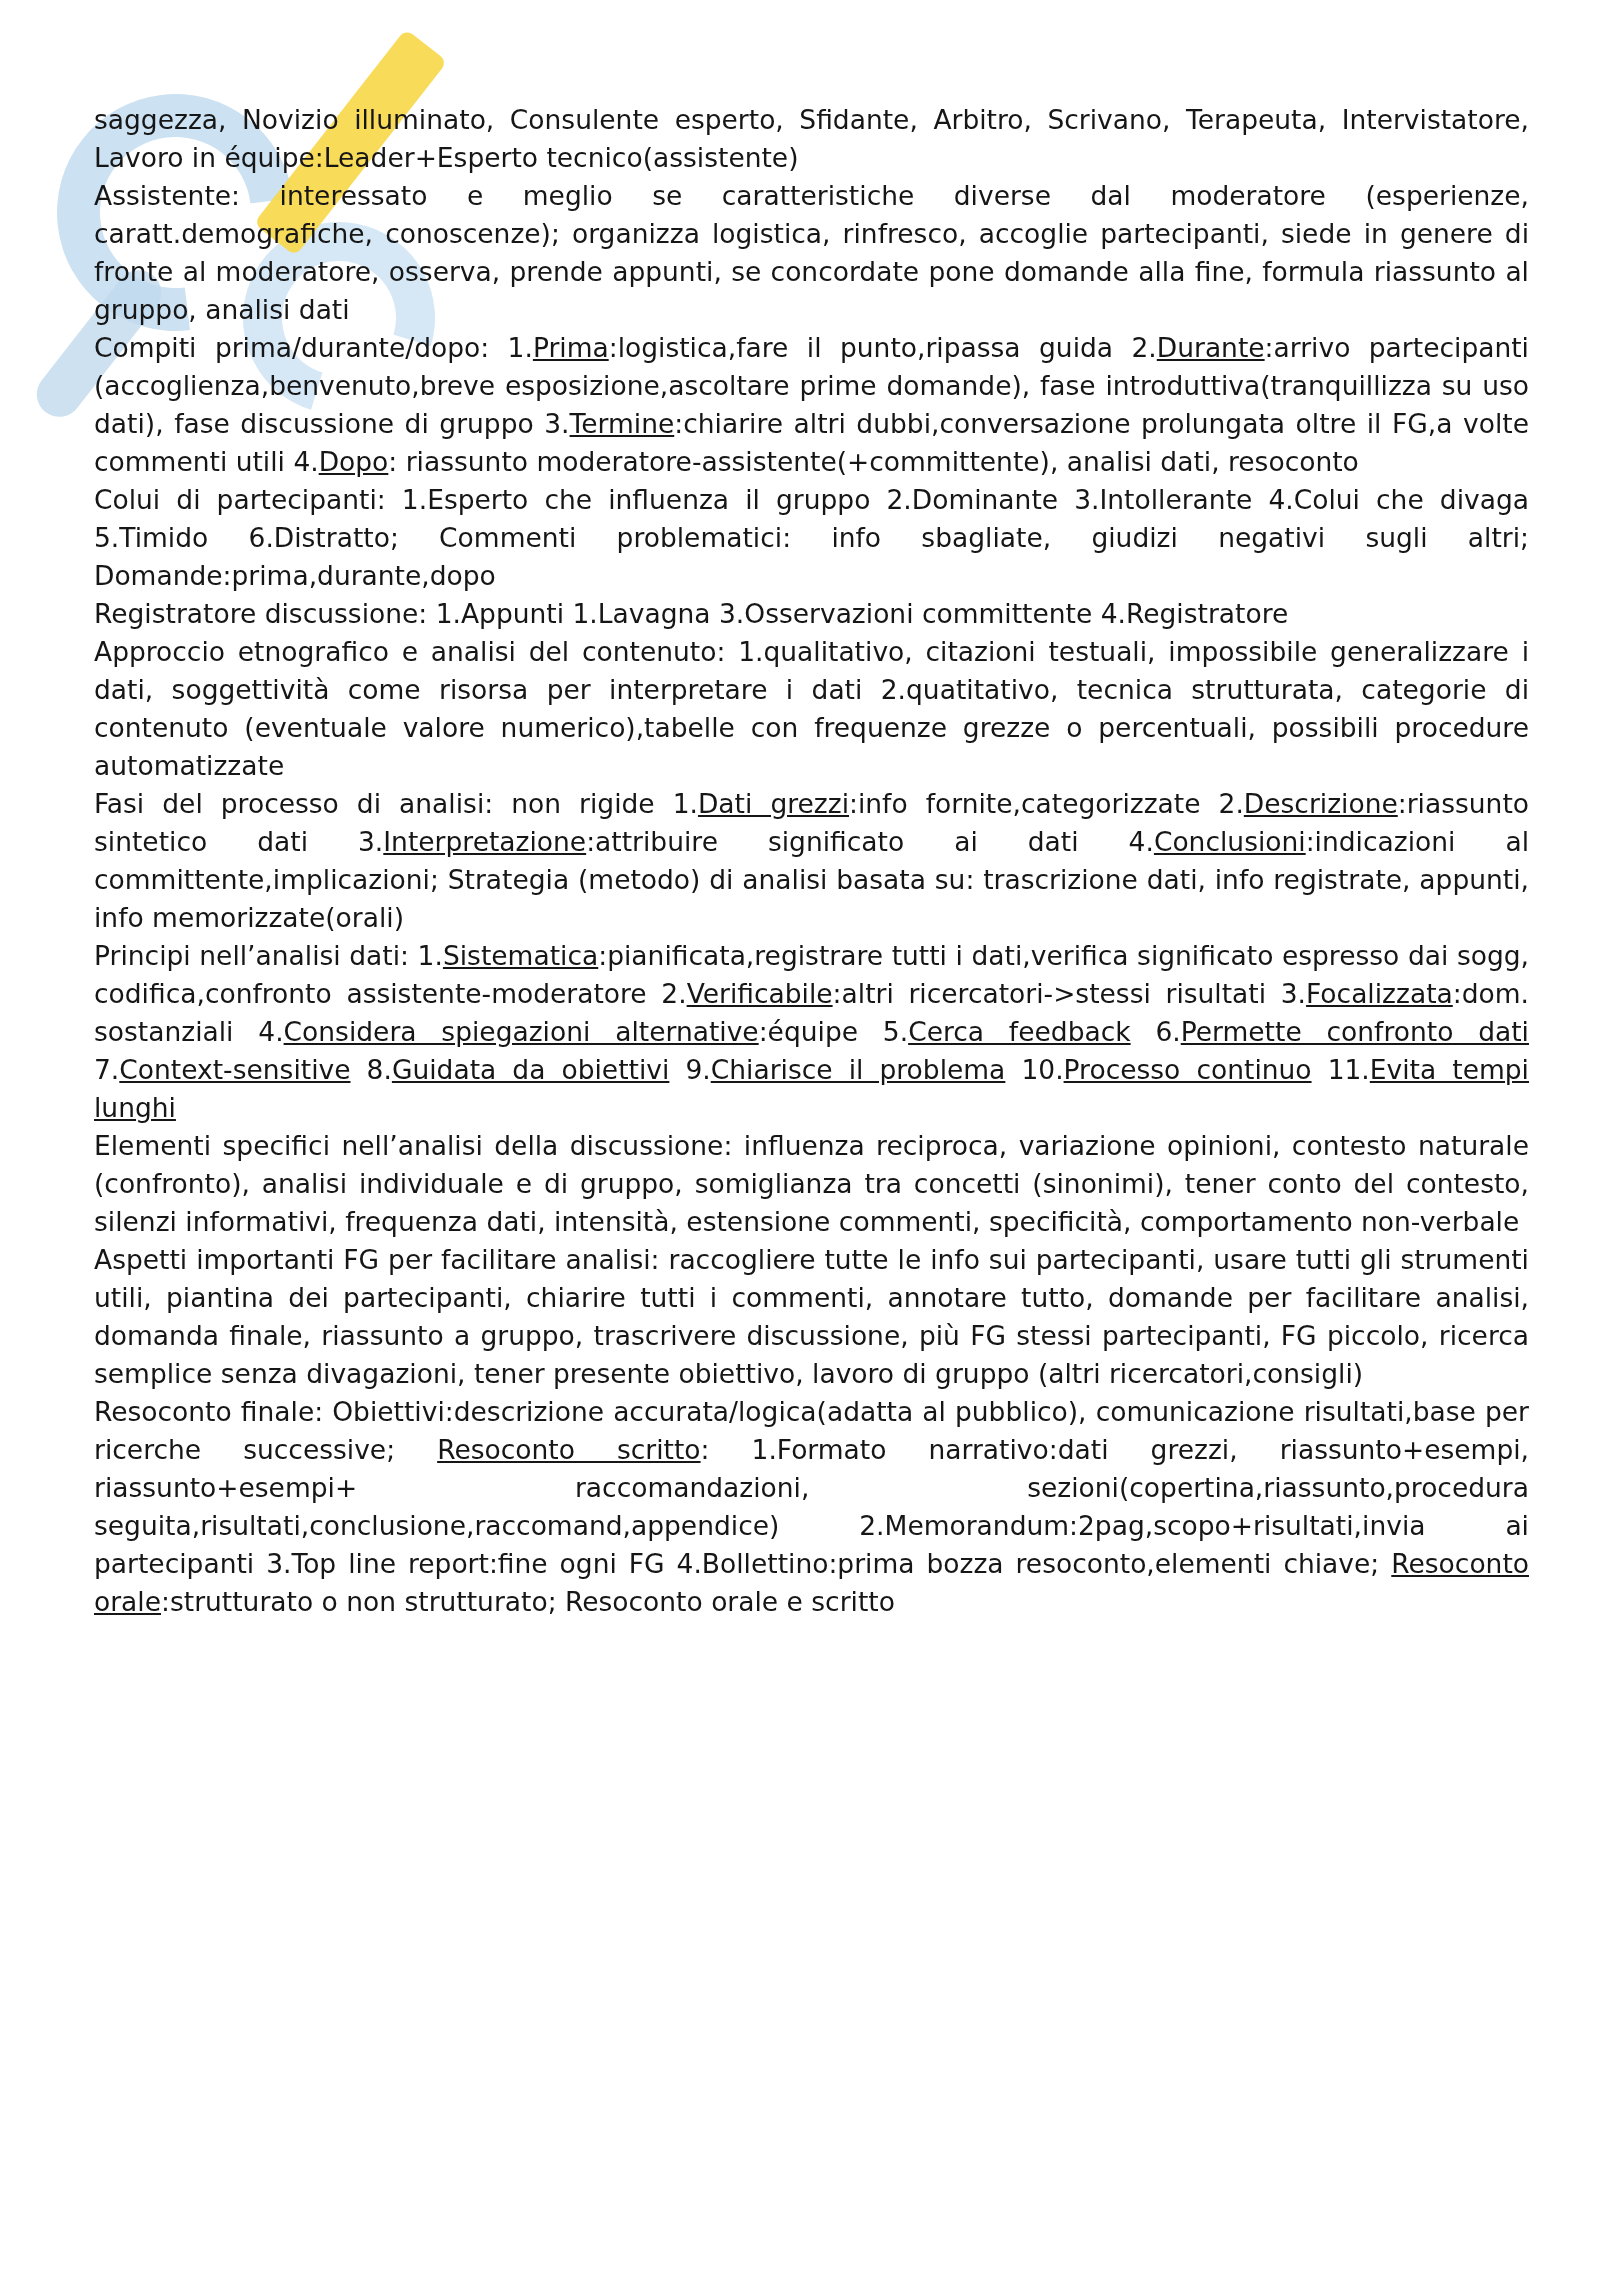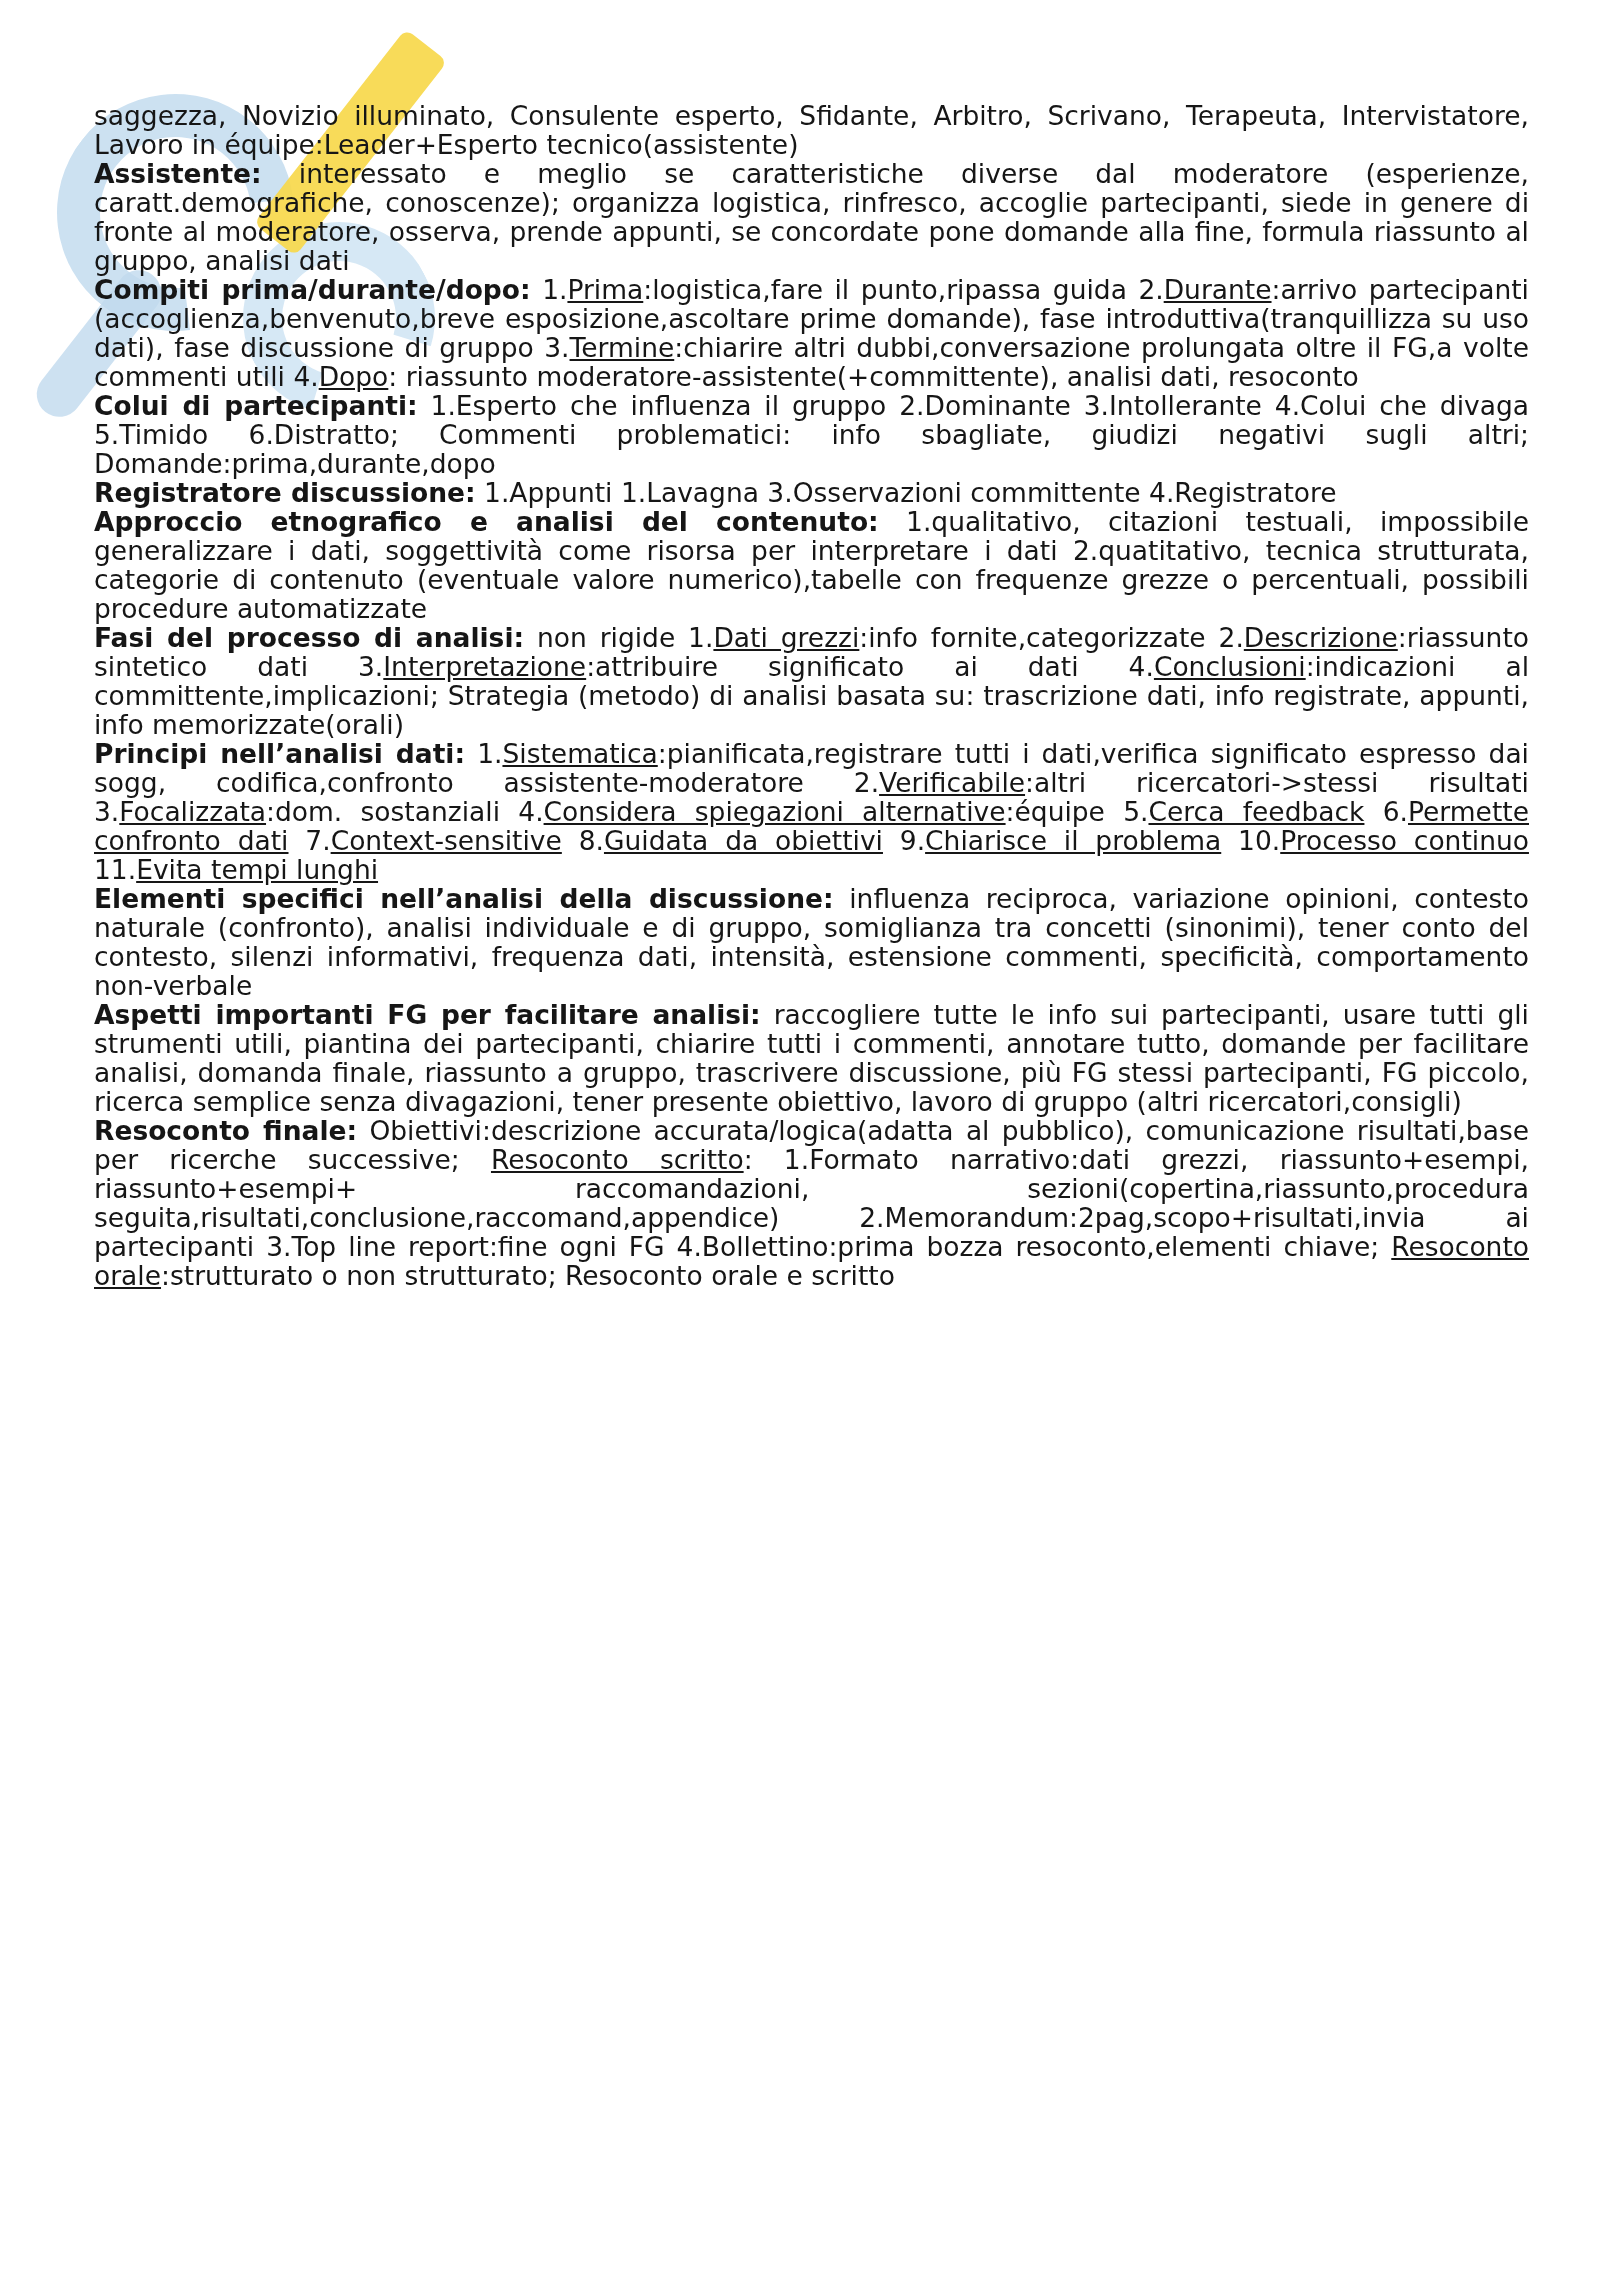--- a/index.html
+++ b/index.html
@@ -61,26 +61,26 @@
   }
 
   
   .content {
     position: absolute;
     left: 94px;
     top: 101px;
     width: 1435px;
     z-index: 2;
     font-size: 26.5px;
-    line-height: 29px;
+    line-height: 38px;
     color: var(--text-color, #161616);
     text-align: justify;
   }
   .para { margin: 0; }
-  .seg-b { font-weight: 700; }
+  .seg-b { font-weight: 400; }
   .seg-u { text-decoration: underline; text-underline-offset: 2px; }
 </style>
 </head>
 <body>
 
 <div class="page">
 
   <div class="watermark">
     <div class="wm wm-arc-1"></div>
     <div class="wm wm-arc-2"></div>

